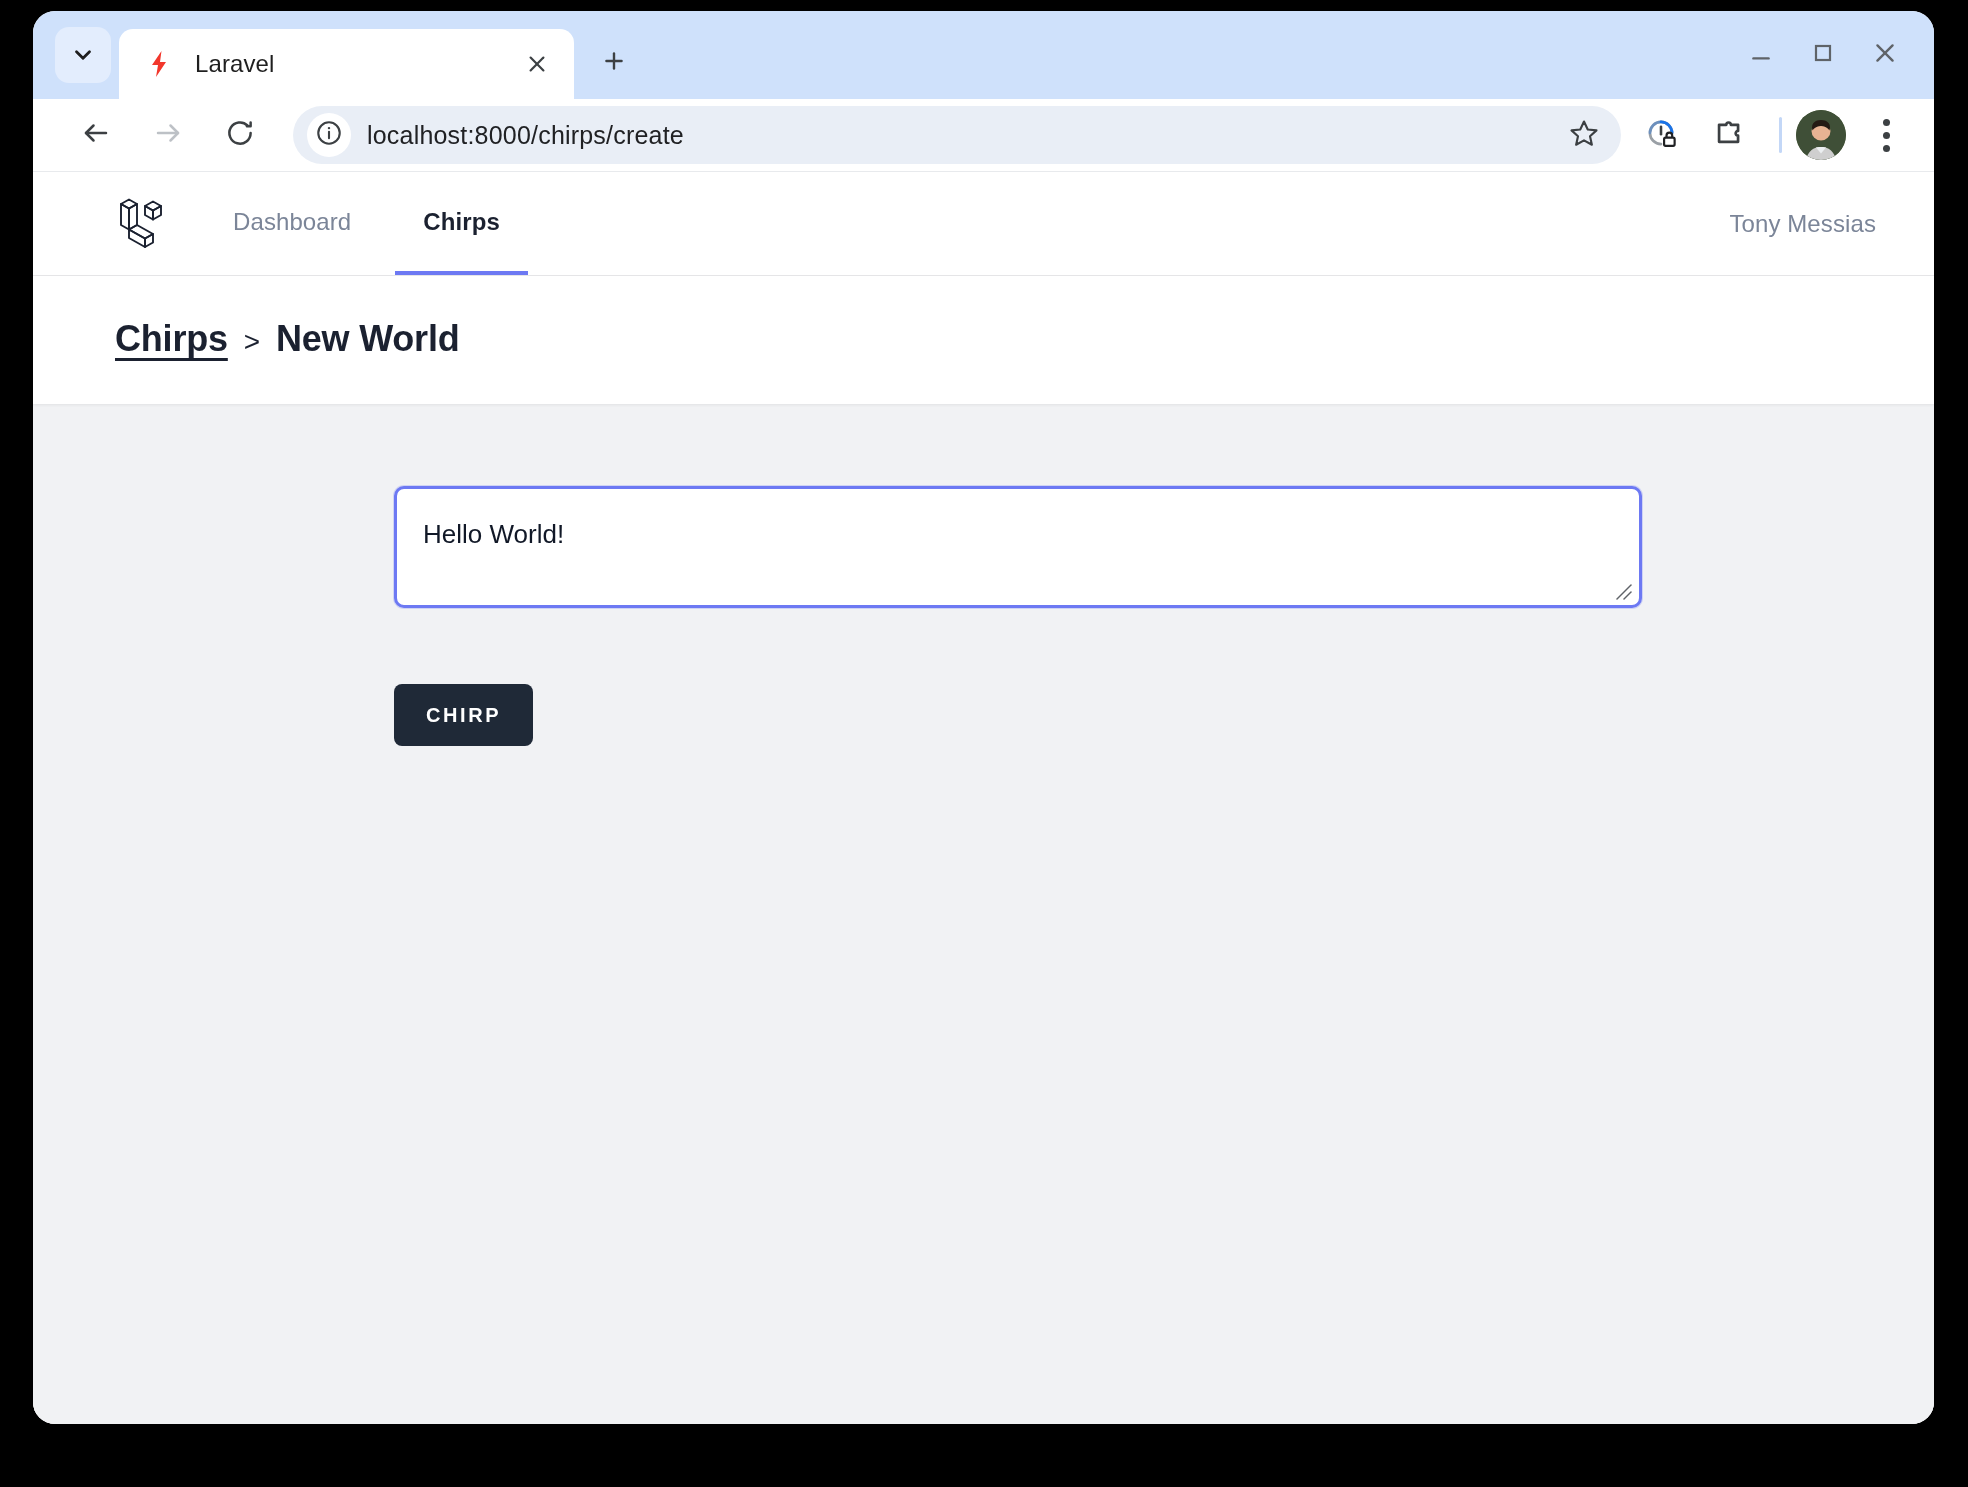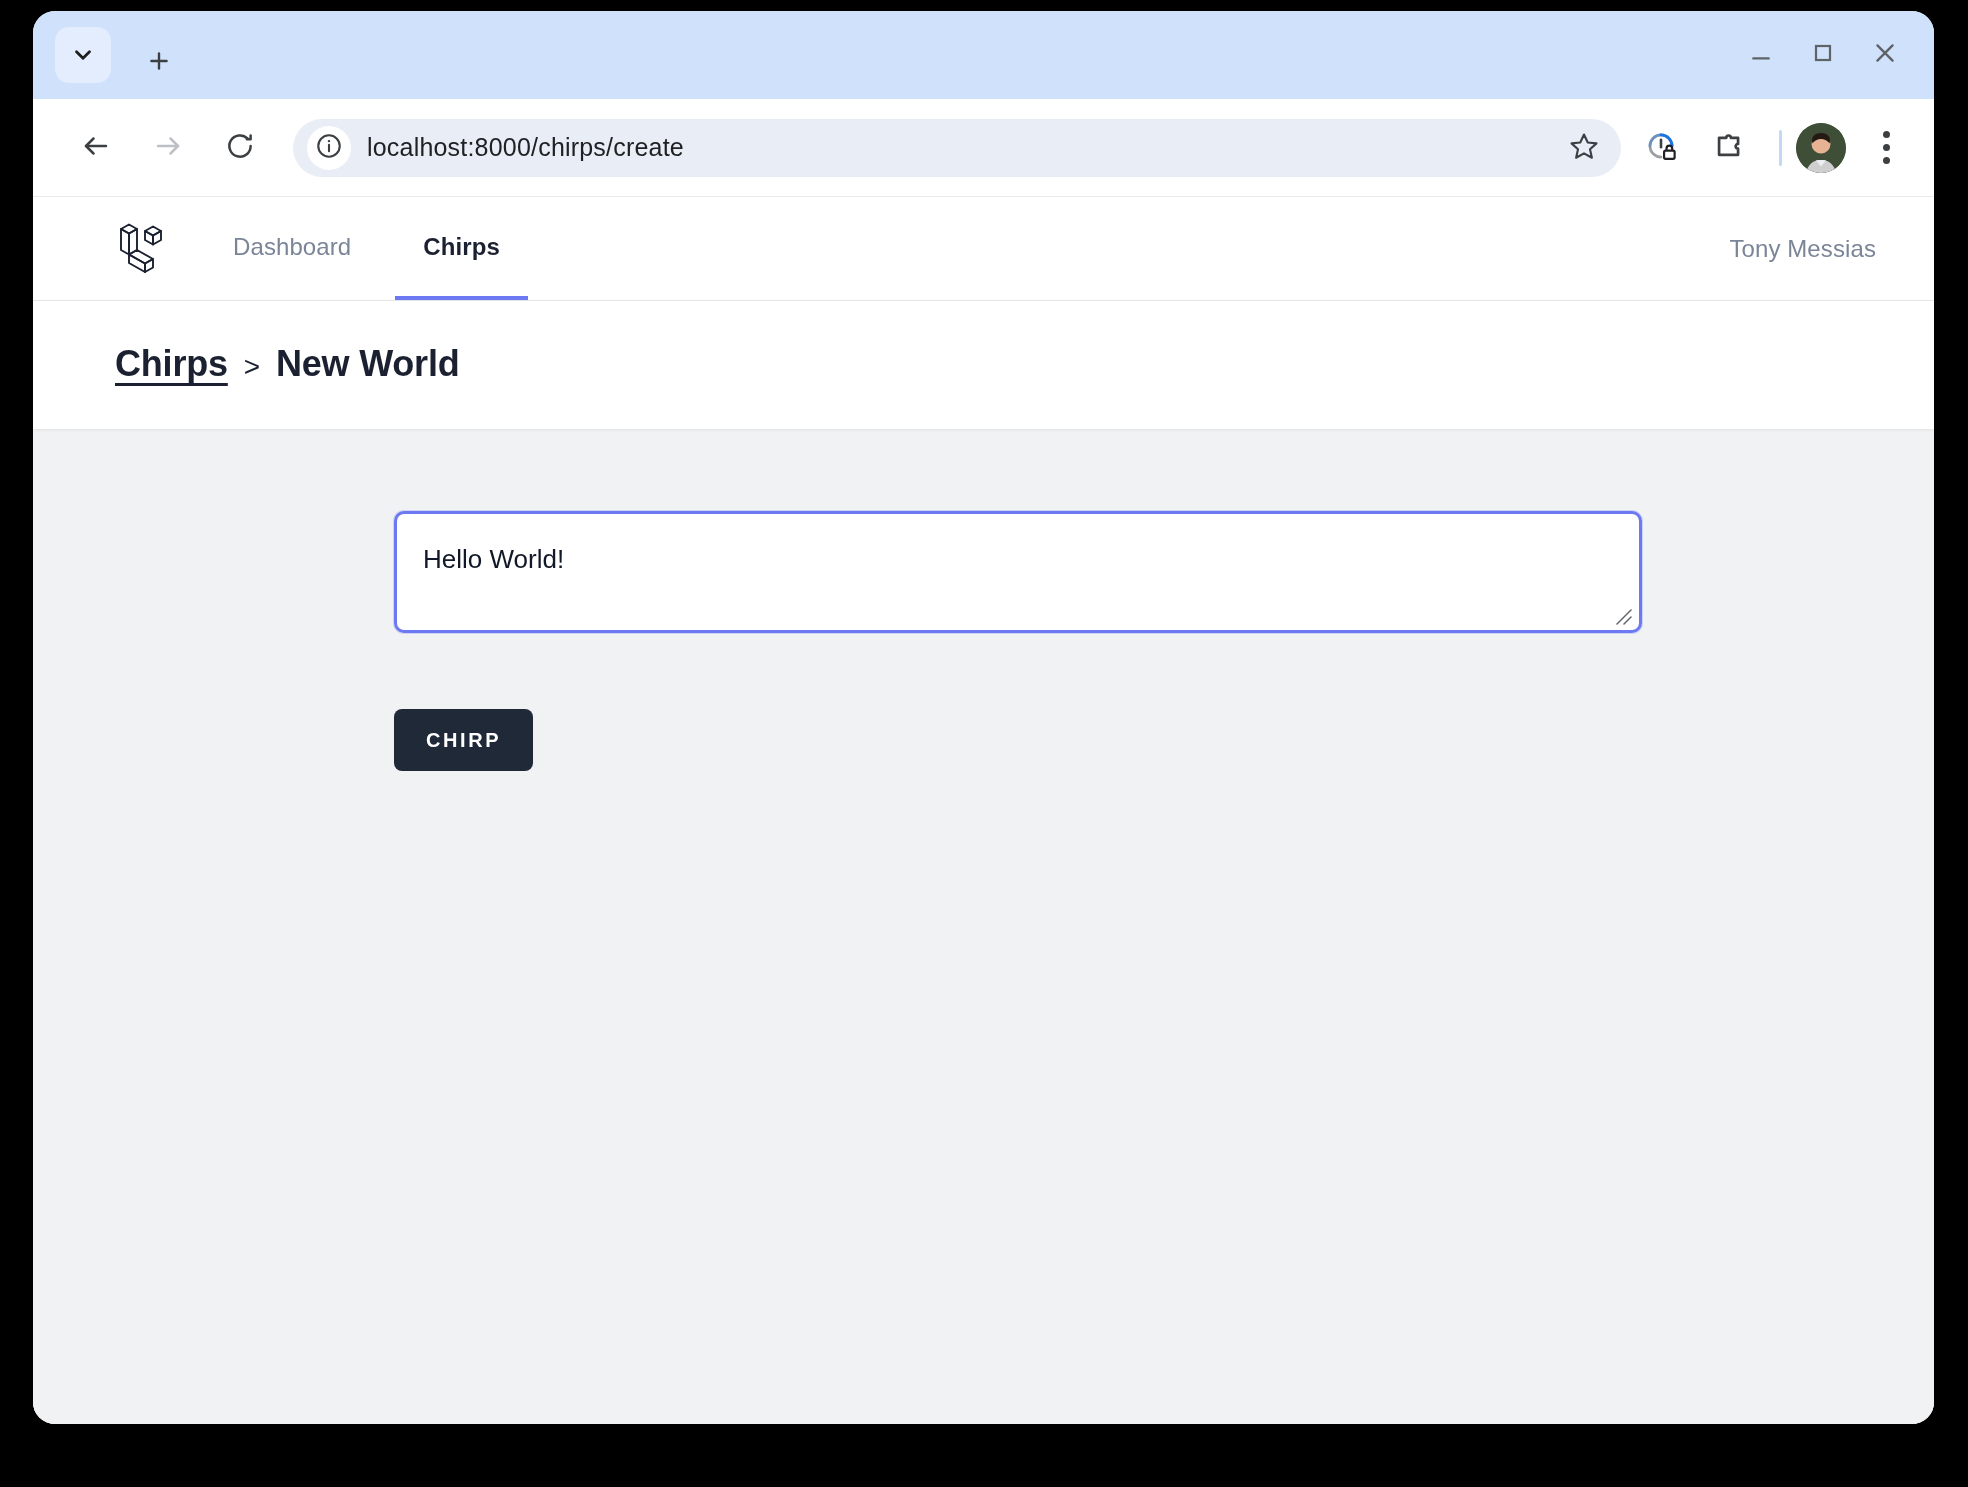--- a/index.html
+++ b/index.html
@@ -118,21 +118,21 @@
     width: 62px;
     height: 68px;
     display: flex;
     align-items: center;
     justify-content: center;
     cursor: pointer;
   }
 
   
   .toolbar {
-    height: 98px;
+    height: 73px;
     background: #ffffff;
     display: flex;
     align-items: center;
     padding: 0 22px 0 34px;
     flex: none;
     border-bottom: 1px solid #e8eaed;
   }
 
   .nav-btn {
     width: 58px;
@@ -400,20 +400,34 @@
   <div class="tabstrip">
 
     <div class="tab-search">
       <span>
         <svg width="26" height="26" viewBox="0 0 24 24" fill="none" stroke="#1f1f1f" stroke-width="2.6" stroke-linecap="round" stroke-linejoin="round">
           <polyline points="6 9 12 15 18 9"></polyline>
         </svg>
       </span>
     </div>
 
+    <div class="tab">
+      <span class="tab-favicon">
+        <svg width="26" height="28" viewBox="0 0 24 28">
+          <path d="M14.5 1 L5 15 H11 L9 27 L19 12 H13 Z" fill="#f2372c"></path>
+        </svg>
+      </span>
+      <span class="tab-title">Laravel</span>
+      <span class="tab-close">
+        <svg width="22" height="22" viewBox="0 0 24 24" fill="none" stroke="#3c4043" stroke-width="2.4" stroke-linecap="round">
+          <line x1="5" y1="5" x2="19" y2="19"></line>
+          <line x1="19" y1="5" x2="5" y2="19"></line>
+        </svg>
+      </span>
+    </div>
 
     <div class="new-tab">
       <span>
         <svg width="26" height="26" viewBox="0 0 24 24" fill="none" stroke="#3c4043" stroke-width="2.2" stroke-linecap="round">
           <line x1="12" y1="5" x2="12" y2="19"></line>
           <line x1="5" y1="12" x2="19" y2="12"></line>
         </svg>
       </span>
     </div>
 

